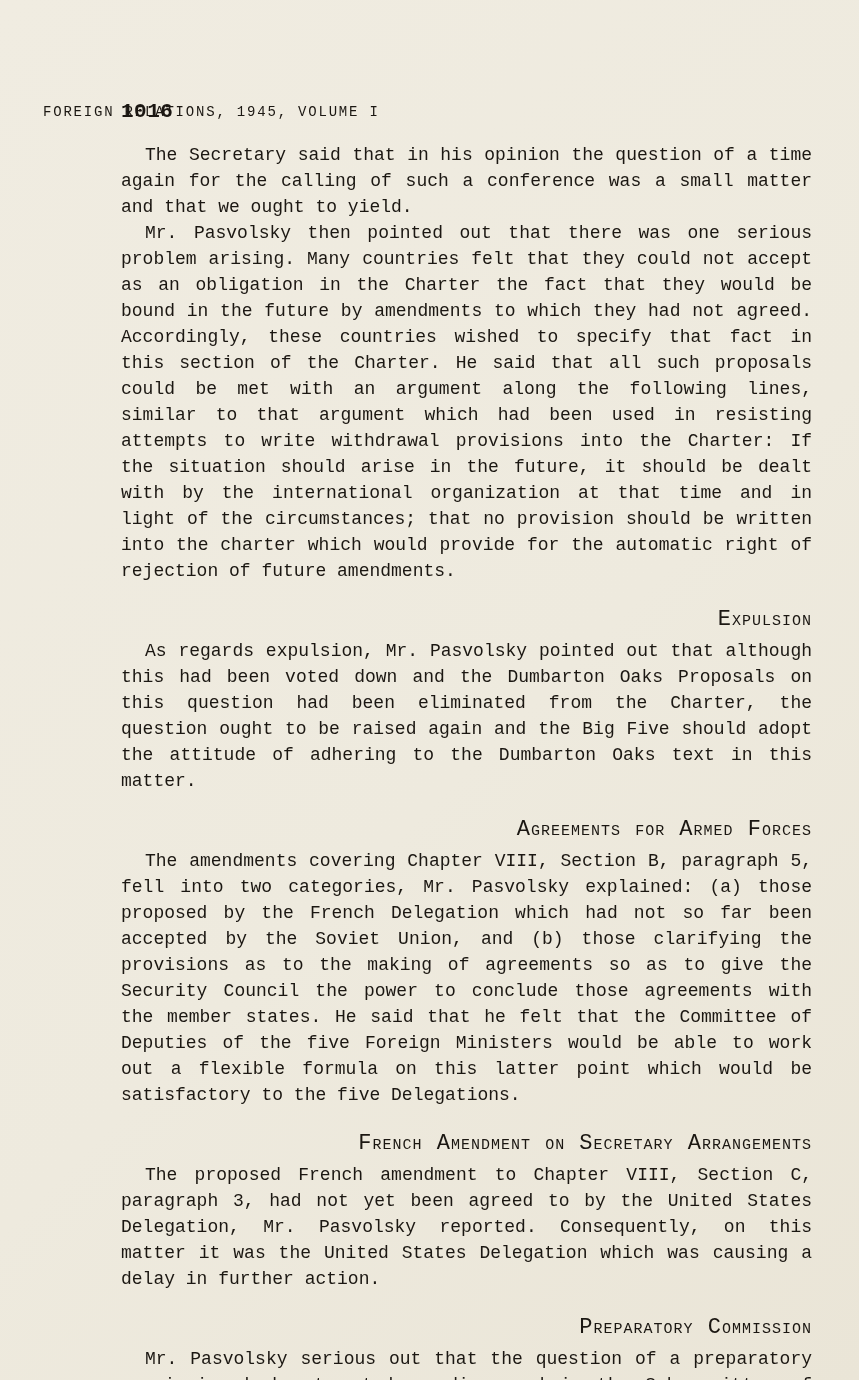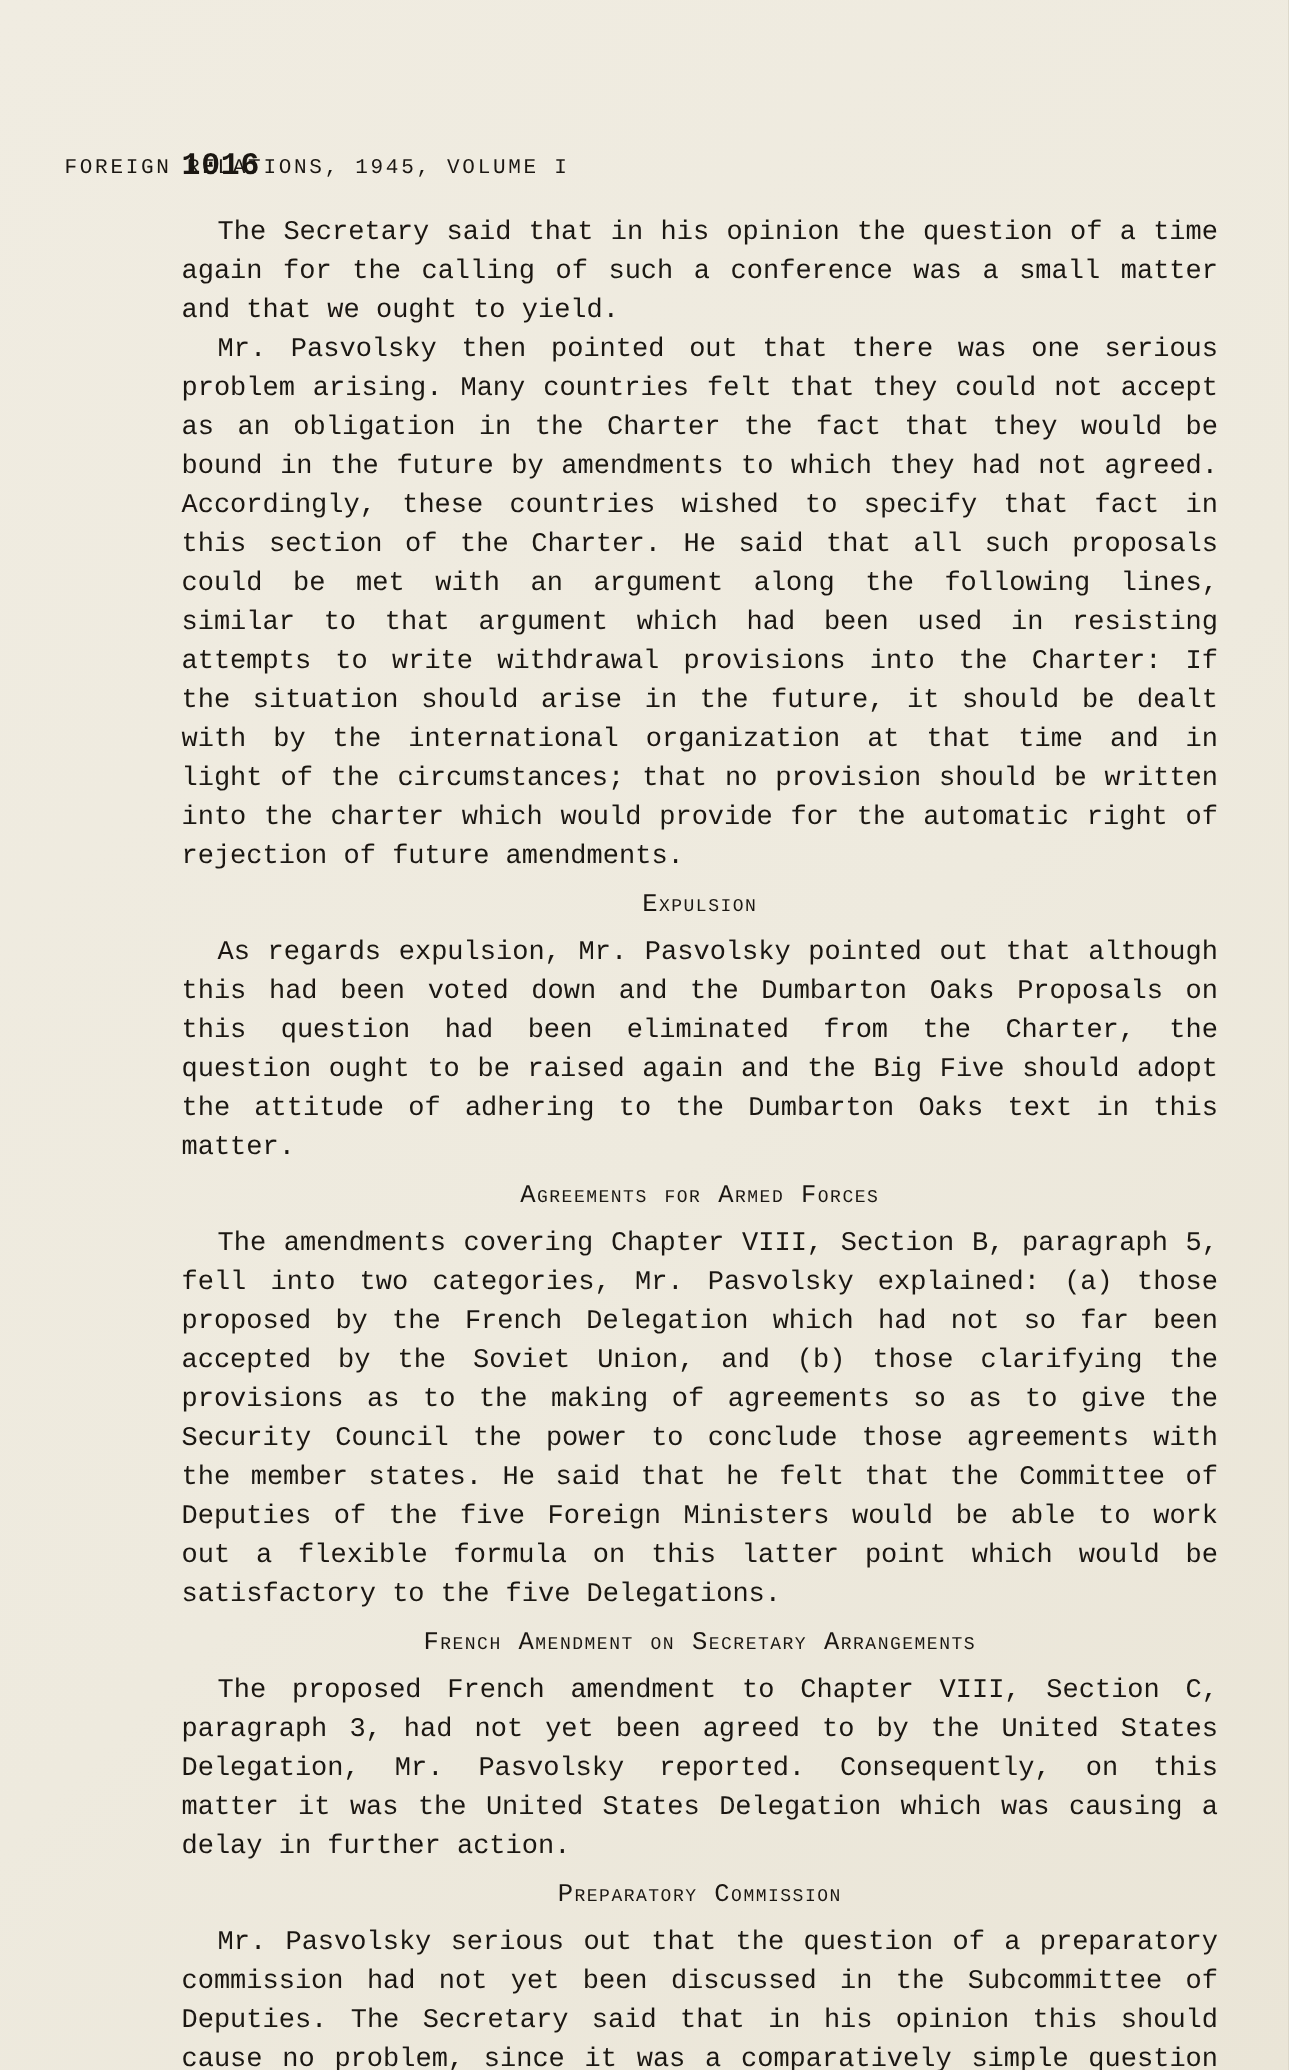--- a/index.html
+++ b/index.html
@@ -47,25 +47,25 @@
     white-space: nowrap;
   }
   .page-body p {
     margin: 0;
     font-size: 18px;
     line-height: 26px;
     text-align: justify;
     text-indent: 24px;
   }
   .page-body h2 {
-    margin: 7px 0 5px 0;
-    font-size: 17px;
+    margin: 23px 0 5px 0;
+    font-size: 22px;
     line-height: 26px;
     font-weight: normal;
-    text-align: center;
+    text-align: right;
     font-variant: small-caps;
     letter-spacing: 1px;
   }
 </style>
 </head>
 <body>
 
 <div class="page">
   <div class="text-col">
 

